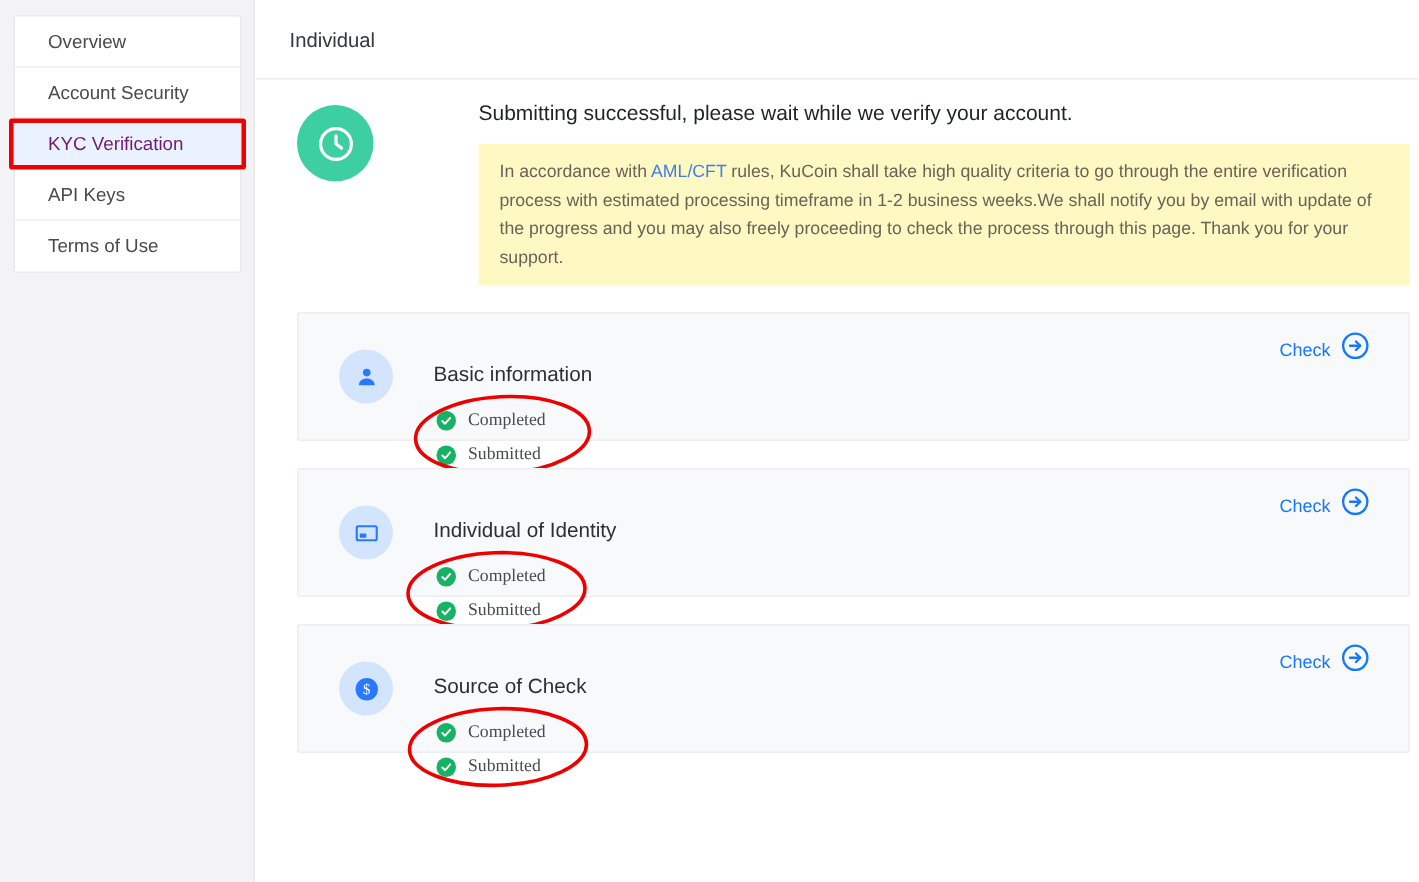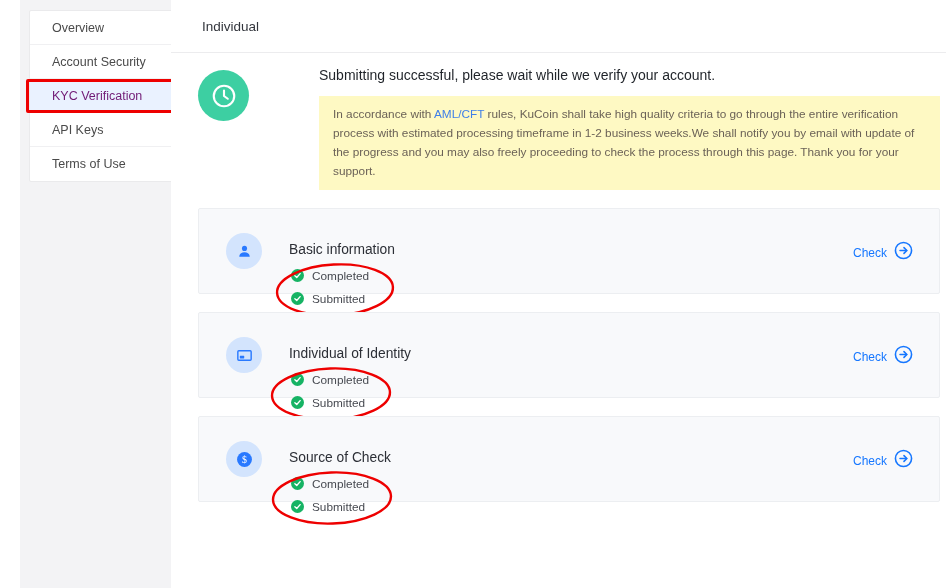--- a/index.html
+++ b/index.html
@@ -15,21 +15,20 @@
     background: #ffffff;
   }
 
   
   .left-rail {
     position: absolute;
     left: 0; top: 0;
     width: 170px; height: 588px;
     background: #f3f3f5;
     border-right: 1px solid #e8e8ea;
-    margin-left: 20px;
   }
   .sidebar {
     position: absolute;
     left: 9px; top: 10px;
     width: 152px;
     background: #ffffff;
     border: 1px solid #eaeaec;
     border-radius: 2px;
   }
   .sidebar-item {
@@ -64,21 +63,21 @@
     position: absolute;
     left: 171px; top: 0;
     width: 775px; height: 588px;
     background: #ffffff;
   }
   .tabbar {
     height: 53px;
     border-bottom: 1px solid #ececee;
     display: flex;
     align-items: center;
-    padding-left: 31px;
+    padding-left: 22px;
   }
   .tab {
     font-size: 13.5px;
     color: #33363d;
     cursor: pointer;
   }
 
   .content {
     padding: 0 6px 0 27px;
   }
@@ -151,41 +150,42 @@
     position: relative;
   }
   .card-title {
     font-size: 13.8px;
     color: #2c2f36;
     line-height: 18px;
     margin-bottom: 5px;
   }
   .status-line {
     display: flex;
-    align-items: center;
+    align-items: flex-end;
     height: 23px;
     padding-left: 2px;
+    font-family: Liberation Serif, serif;
   }
   .check-badge {
     width: 13px; height: 13px;
     border-radius: 50%;
     background: #16b364;
     display: flex;
     align-items: center;
     justify-content: center;
     flex: 0 0 auto;
   }
   .status-text {
     margin-left: 8px;
     font-size: 11.8px;
     color: #474a51;
   }
   .check-link {
     position: absolute;
-    right: 26px; top: 32px;
+    right: 26px; top: 12px;
     display: flex;
     align-items: center;
     cursor: pointer;
   }
   .check-label {
     font-size: 12px;
     color: #1677ff;
     margin-right: 7px;
   }
 

